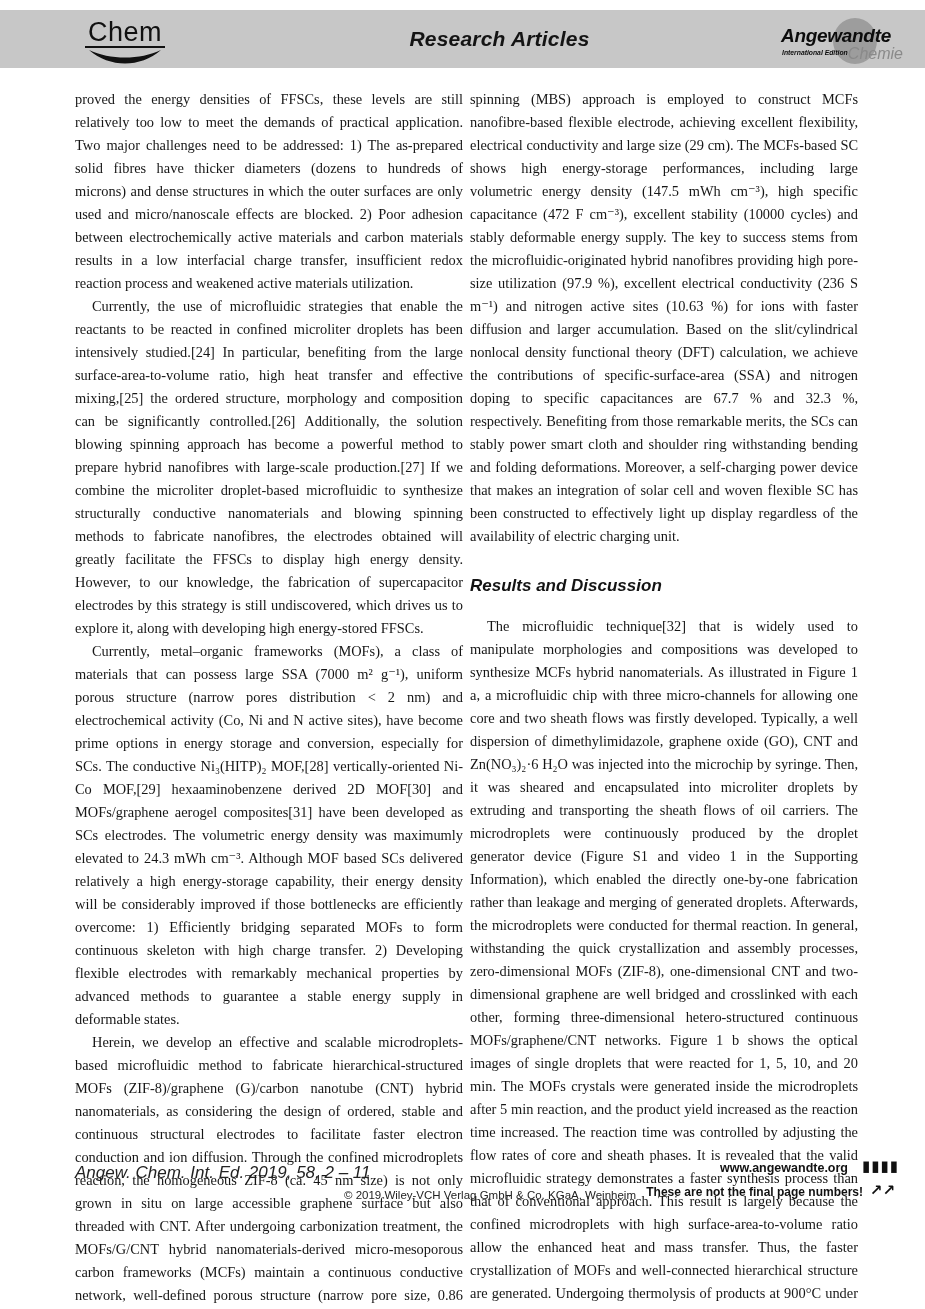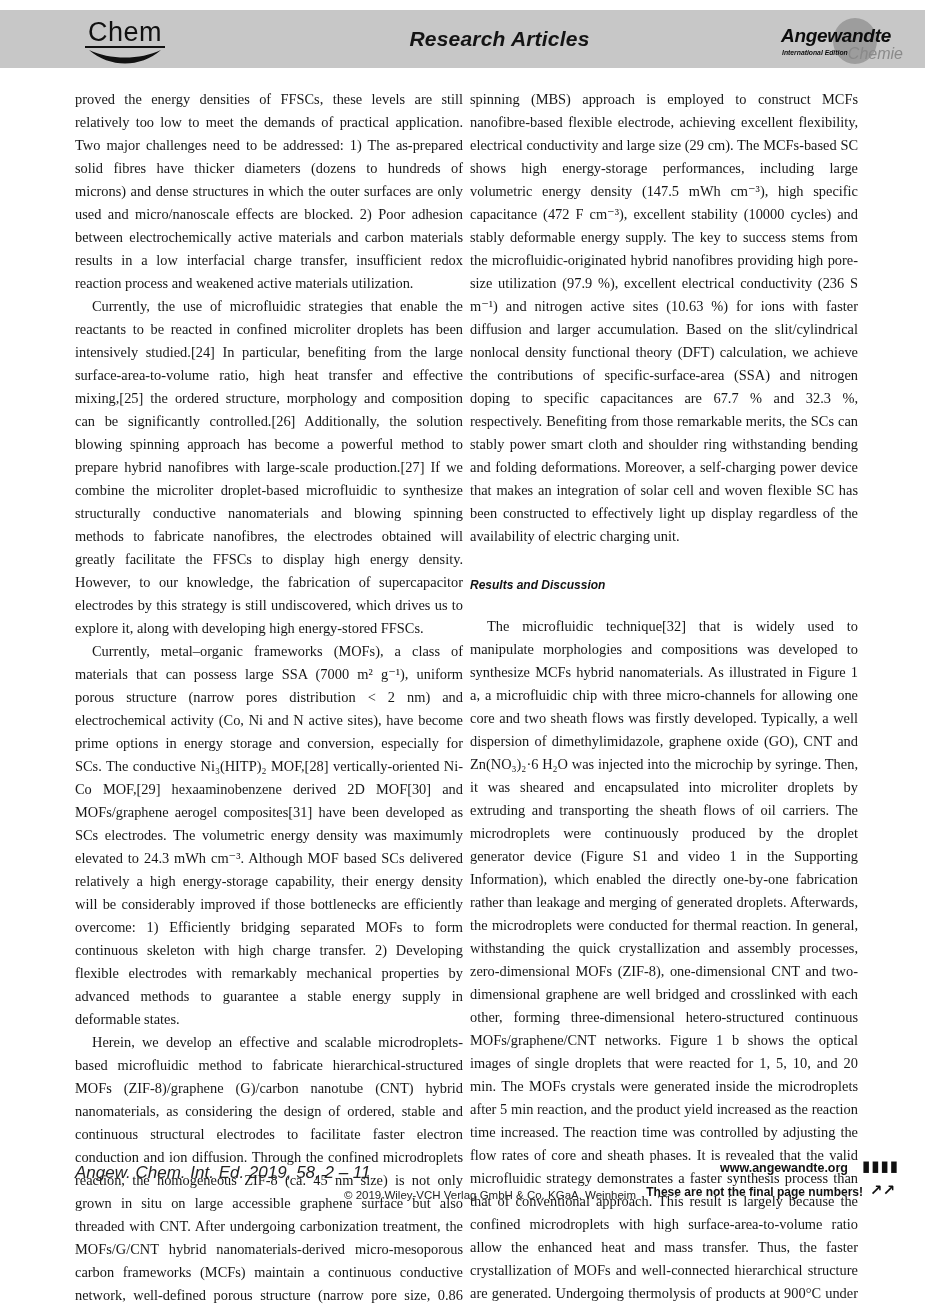--- a/index.html
+++ b/index.html
@@ -68,21 +68,21 @@
     font-size: 14.4px; line-height: 23px;
     text-align: justify;
   }
   .col-left  { left: 75px; }
   .col-right { left: 470px; }
   .para { margin: 0; }
   .para.indent { text-indent: 17px; }
 
   .section-heading {
     font-family: "Liberation Sans", sans-serif;
-    font-size: 12px; font-weight: bold; font-style: italic;
+    font-size: 17px; font-weight: bold; font-style: italic;
     color: #141414;
     margin: 26px 0 18px 0; text-align: left;
   }
 
   
   .footer-citation {
     position: absolute; left: 75px; top: 1163px;
     font-family: "Liberation Sans", sans-serif;
     font-size: 17px; font-style: italic; color: #222;
   }

